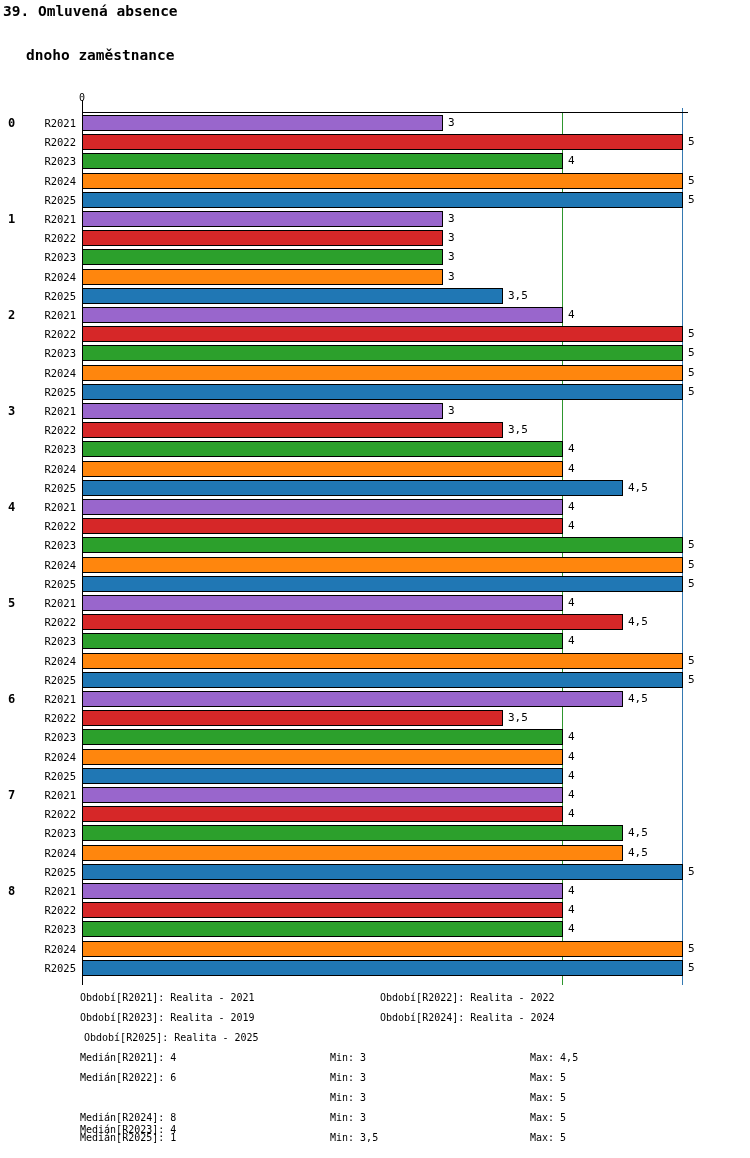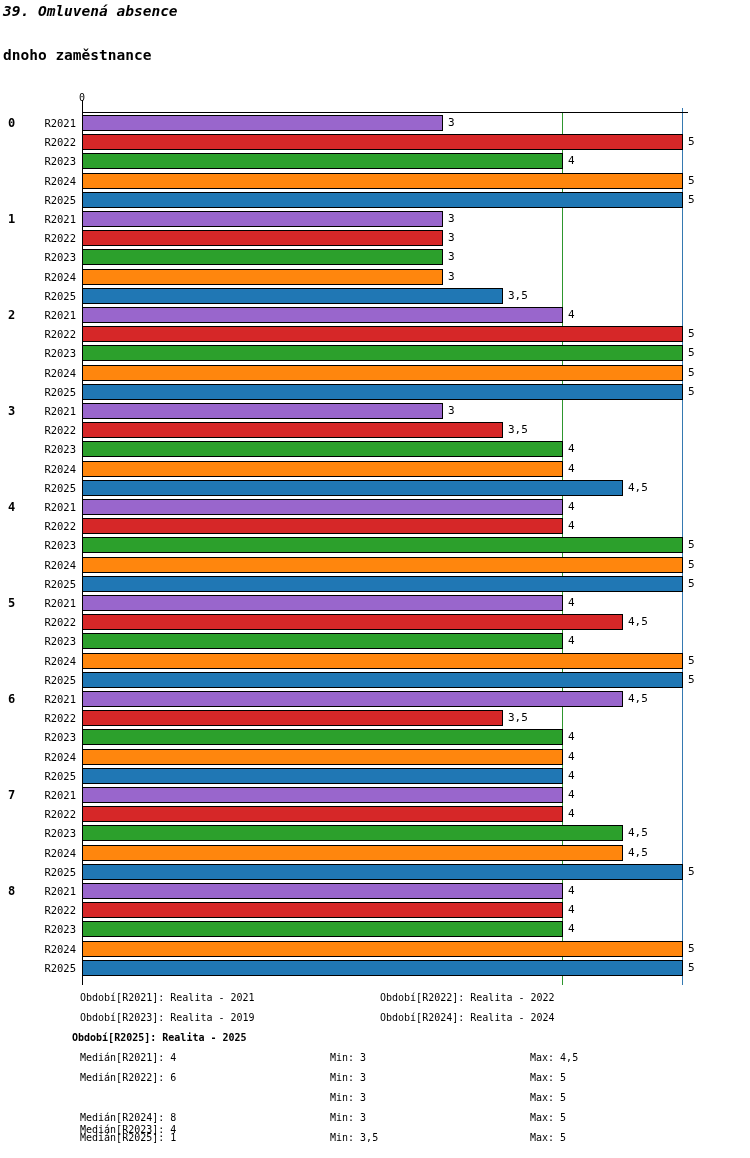--- a/index.html
+++ b/index.html
@@ -17,23 +17,23 @@
     overflow: hidden;
   }
   .title-line {
     position: absolute;
     left: 3px;
     font-size: 14.5px;
     font-weight: bold;
     white-space: pre;
     letter-spacing: 0px;
   }
-  #title-line-1 { top: 3px; font-style: italic; }
+  #title-line-1 { top: 3px; }
   #title-line-2 { top: 25px; }
-  #title-line-3 { top: 47px; }
+  #title-line-3 { top: 47px; margin-left: 23px; }
   #subtitle {
     position: absolute;
     left: 3px;
     top: 67px;
     font-size: 10px;
     white-space: pre;
   }
   .vline, .hline {
     position: absolute;
   }
@@ -232,21 +232,21 @@
       <div class="year-label" style="left: 28px; top: 960px; width: 48px;">R2025</div>
       <div class="bar" style="left: 82px; top: 960px; width: 601px; height: 16px; background: rgb(32, 119, 180); z-index: 3;"></div>
       <div class="bar-value-label" style="left: 688px; top: 960px; z-index: 4;">5</div>
     </div>
 
   <div id="legend">
       <div class="legend-text" style="left: 80px; top: 992px;">Období[R2021]: Realita - 2021</div>
       <div class="legend-text" style="left: 380px; top: 992px;">Období[R2022]: Realita - 2022</div>
       <div class="legend-text" style="left: 80px; top: 1012px;">Období[R2023]: Realita - 2019</div>
       <div class="legend-text" style="left: 380px; top: 1012px;">Období[R2024]: Realita - 2024</div>
-      <div class="legend-text" style="left: 72px; top: 1032px; font-weight: bold;">Období[R2025]: Realita - 2025</div>
+      <div class="legend-text" style="left: 84px; top: 1032px;">Období[R2025]: Realita - 2025</div>
       <div class="legend-text" style="left: 80px; top: 1052px;">Medián[R2021]: 4</div>
       <div class="legend-text" style="left: 330px; top: 1052px;">Min: 3</div>
       <div class="legend-text" style="left: 530px; top: 1052px;">Max: 4,5</div>
       <div class="legend-text" style="left: 80px; top: 1072px;">Medián[R2022]: 6</div>
       <div class="legend-text" style="left: 330px; top: 1072px;">Min: 3</div>
       <div class="legend-text" style="left: 530px; top: 1072px;">Max: 5</div>
       <div class="legend-text" style="left: 80px; top: 1124px;">Medián[R2023]: 4</div>
       <div class="legend-text" style="left: 330px; top: 1092px;">Min: 3</div>
       <div class="legend-text" style="left: 530px; top: 1092px;">Max: 5</div>
       <div class="legend-text" style="left: 80px; top: 1112px;">Medián[R2024]: 8</div>

